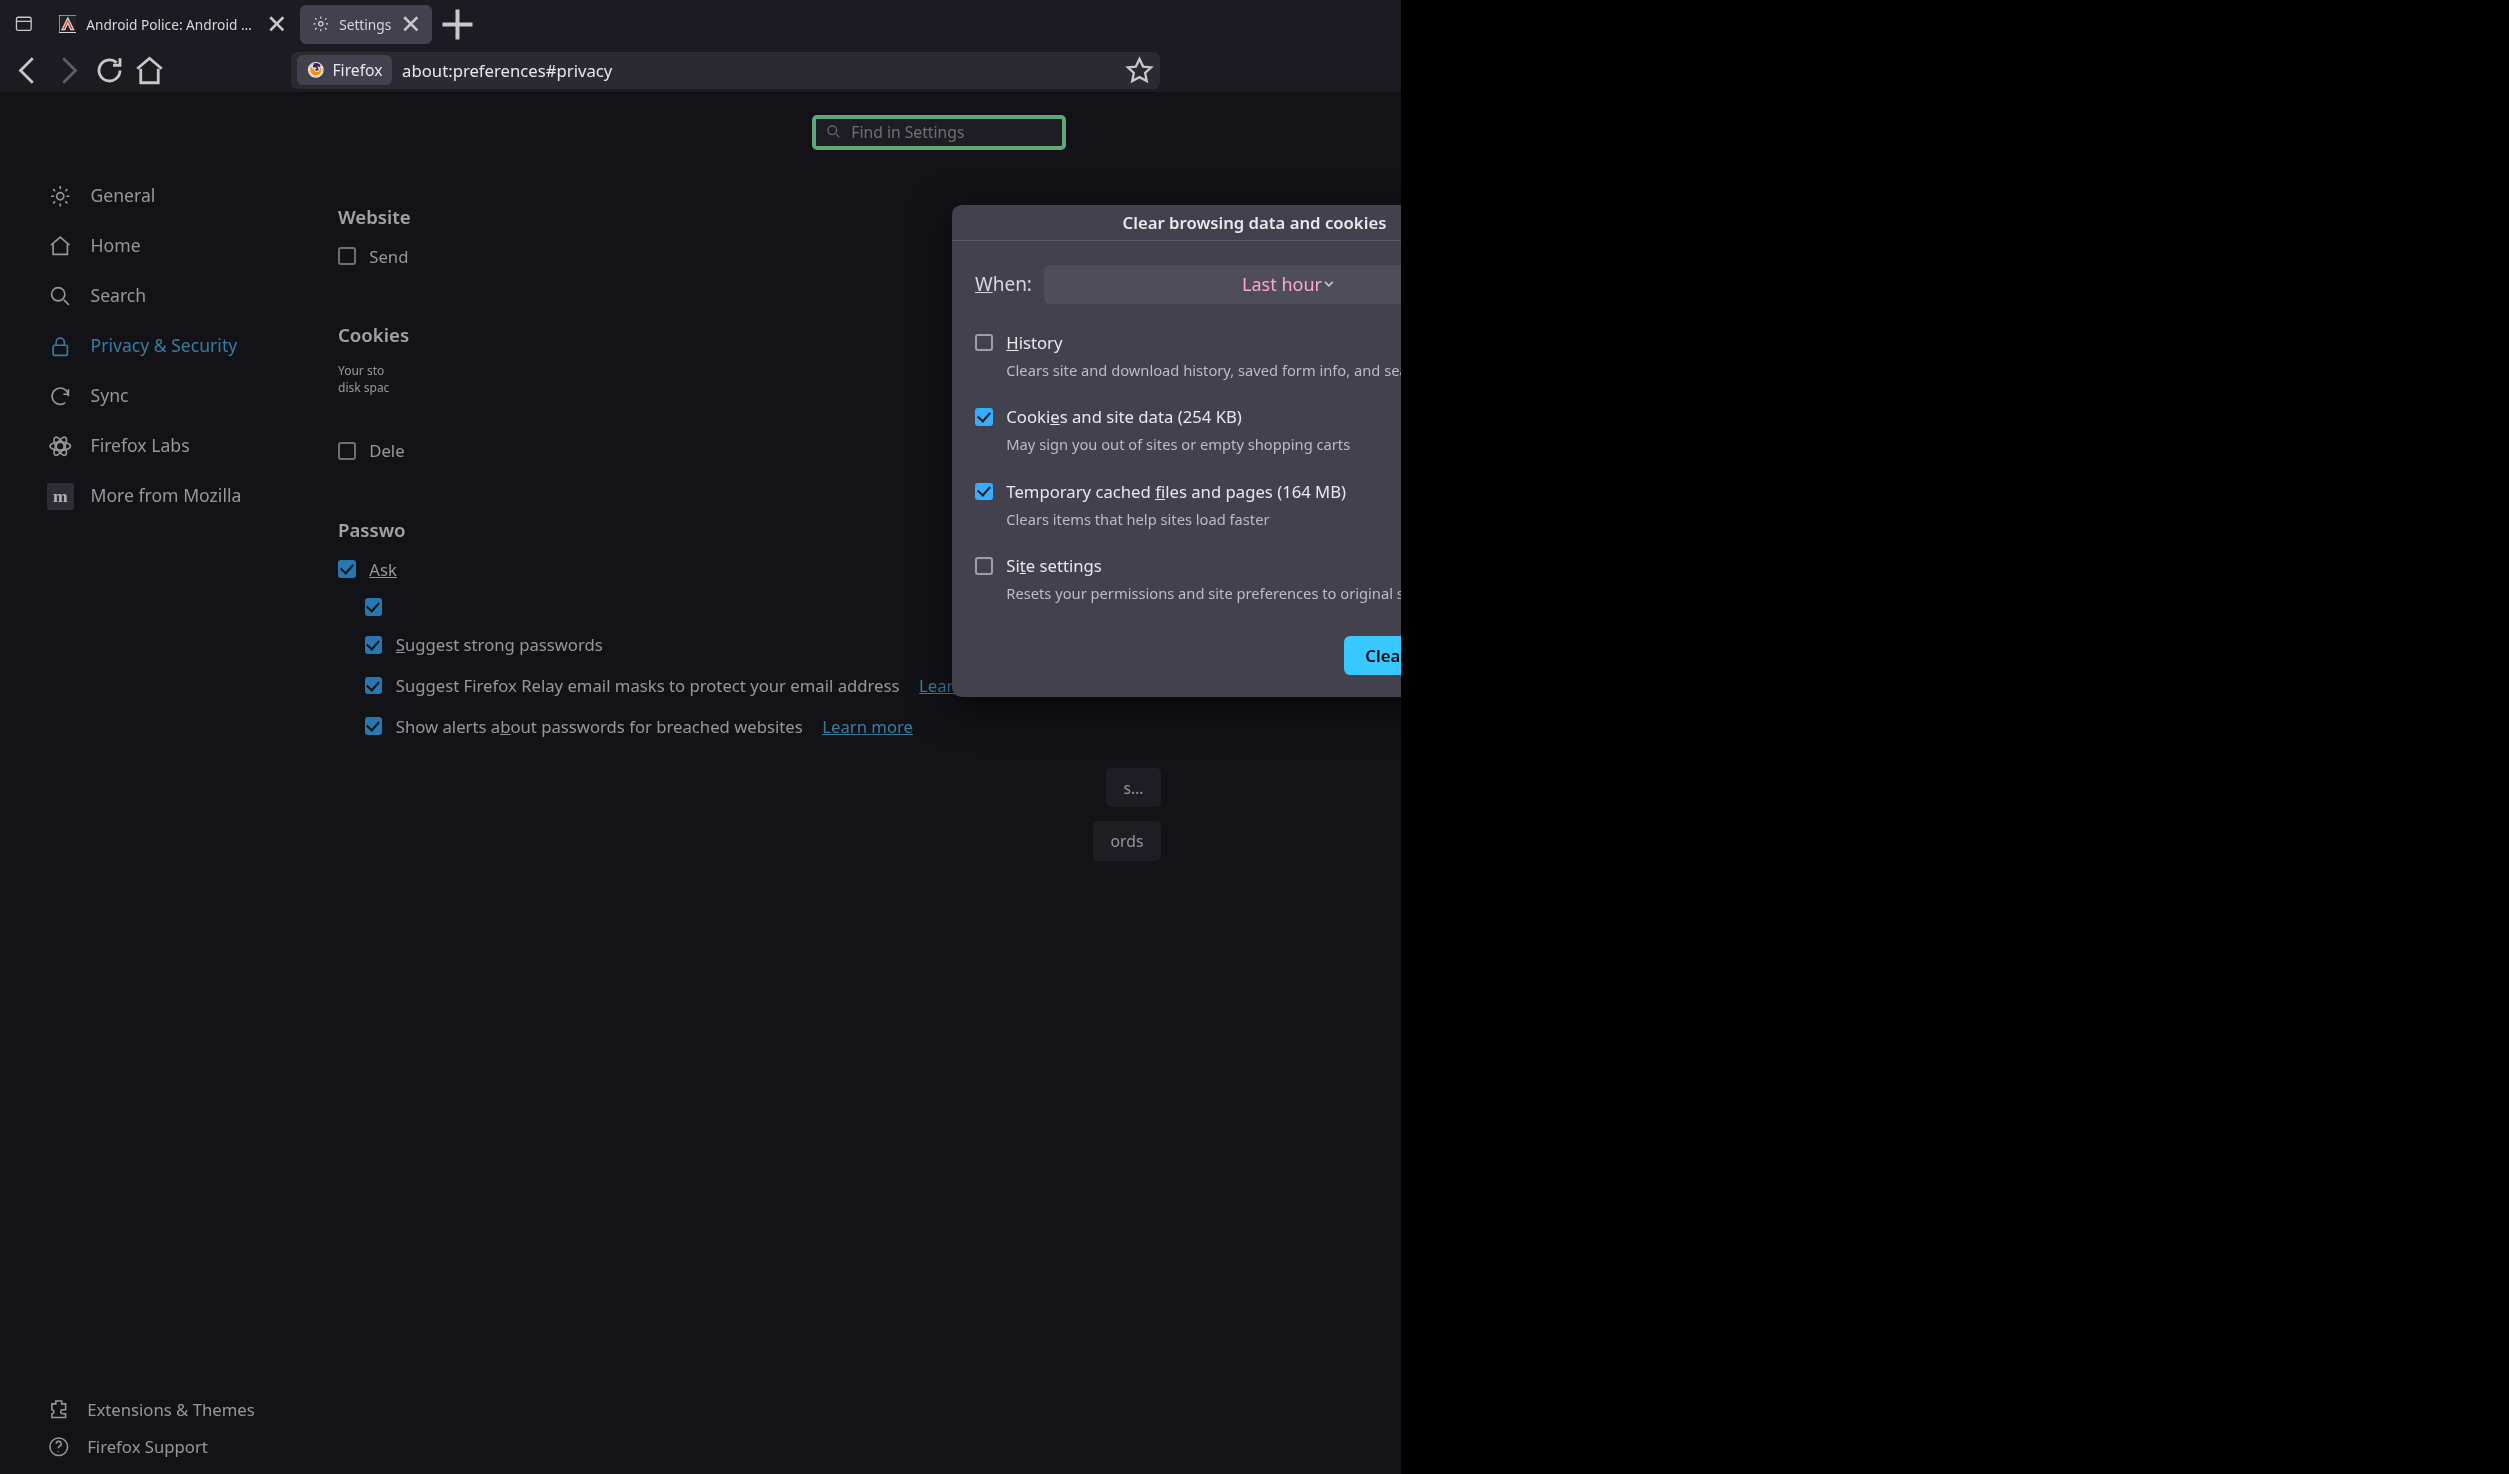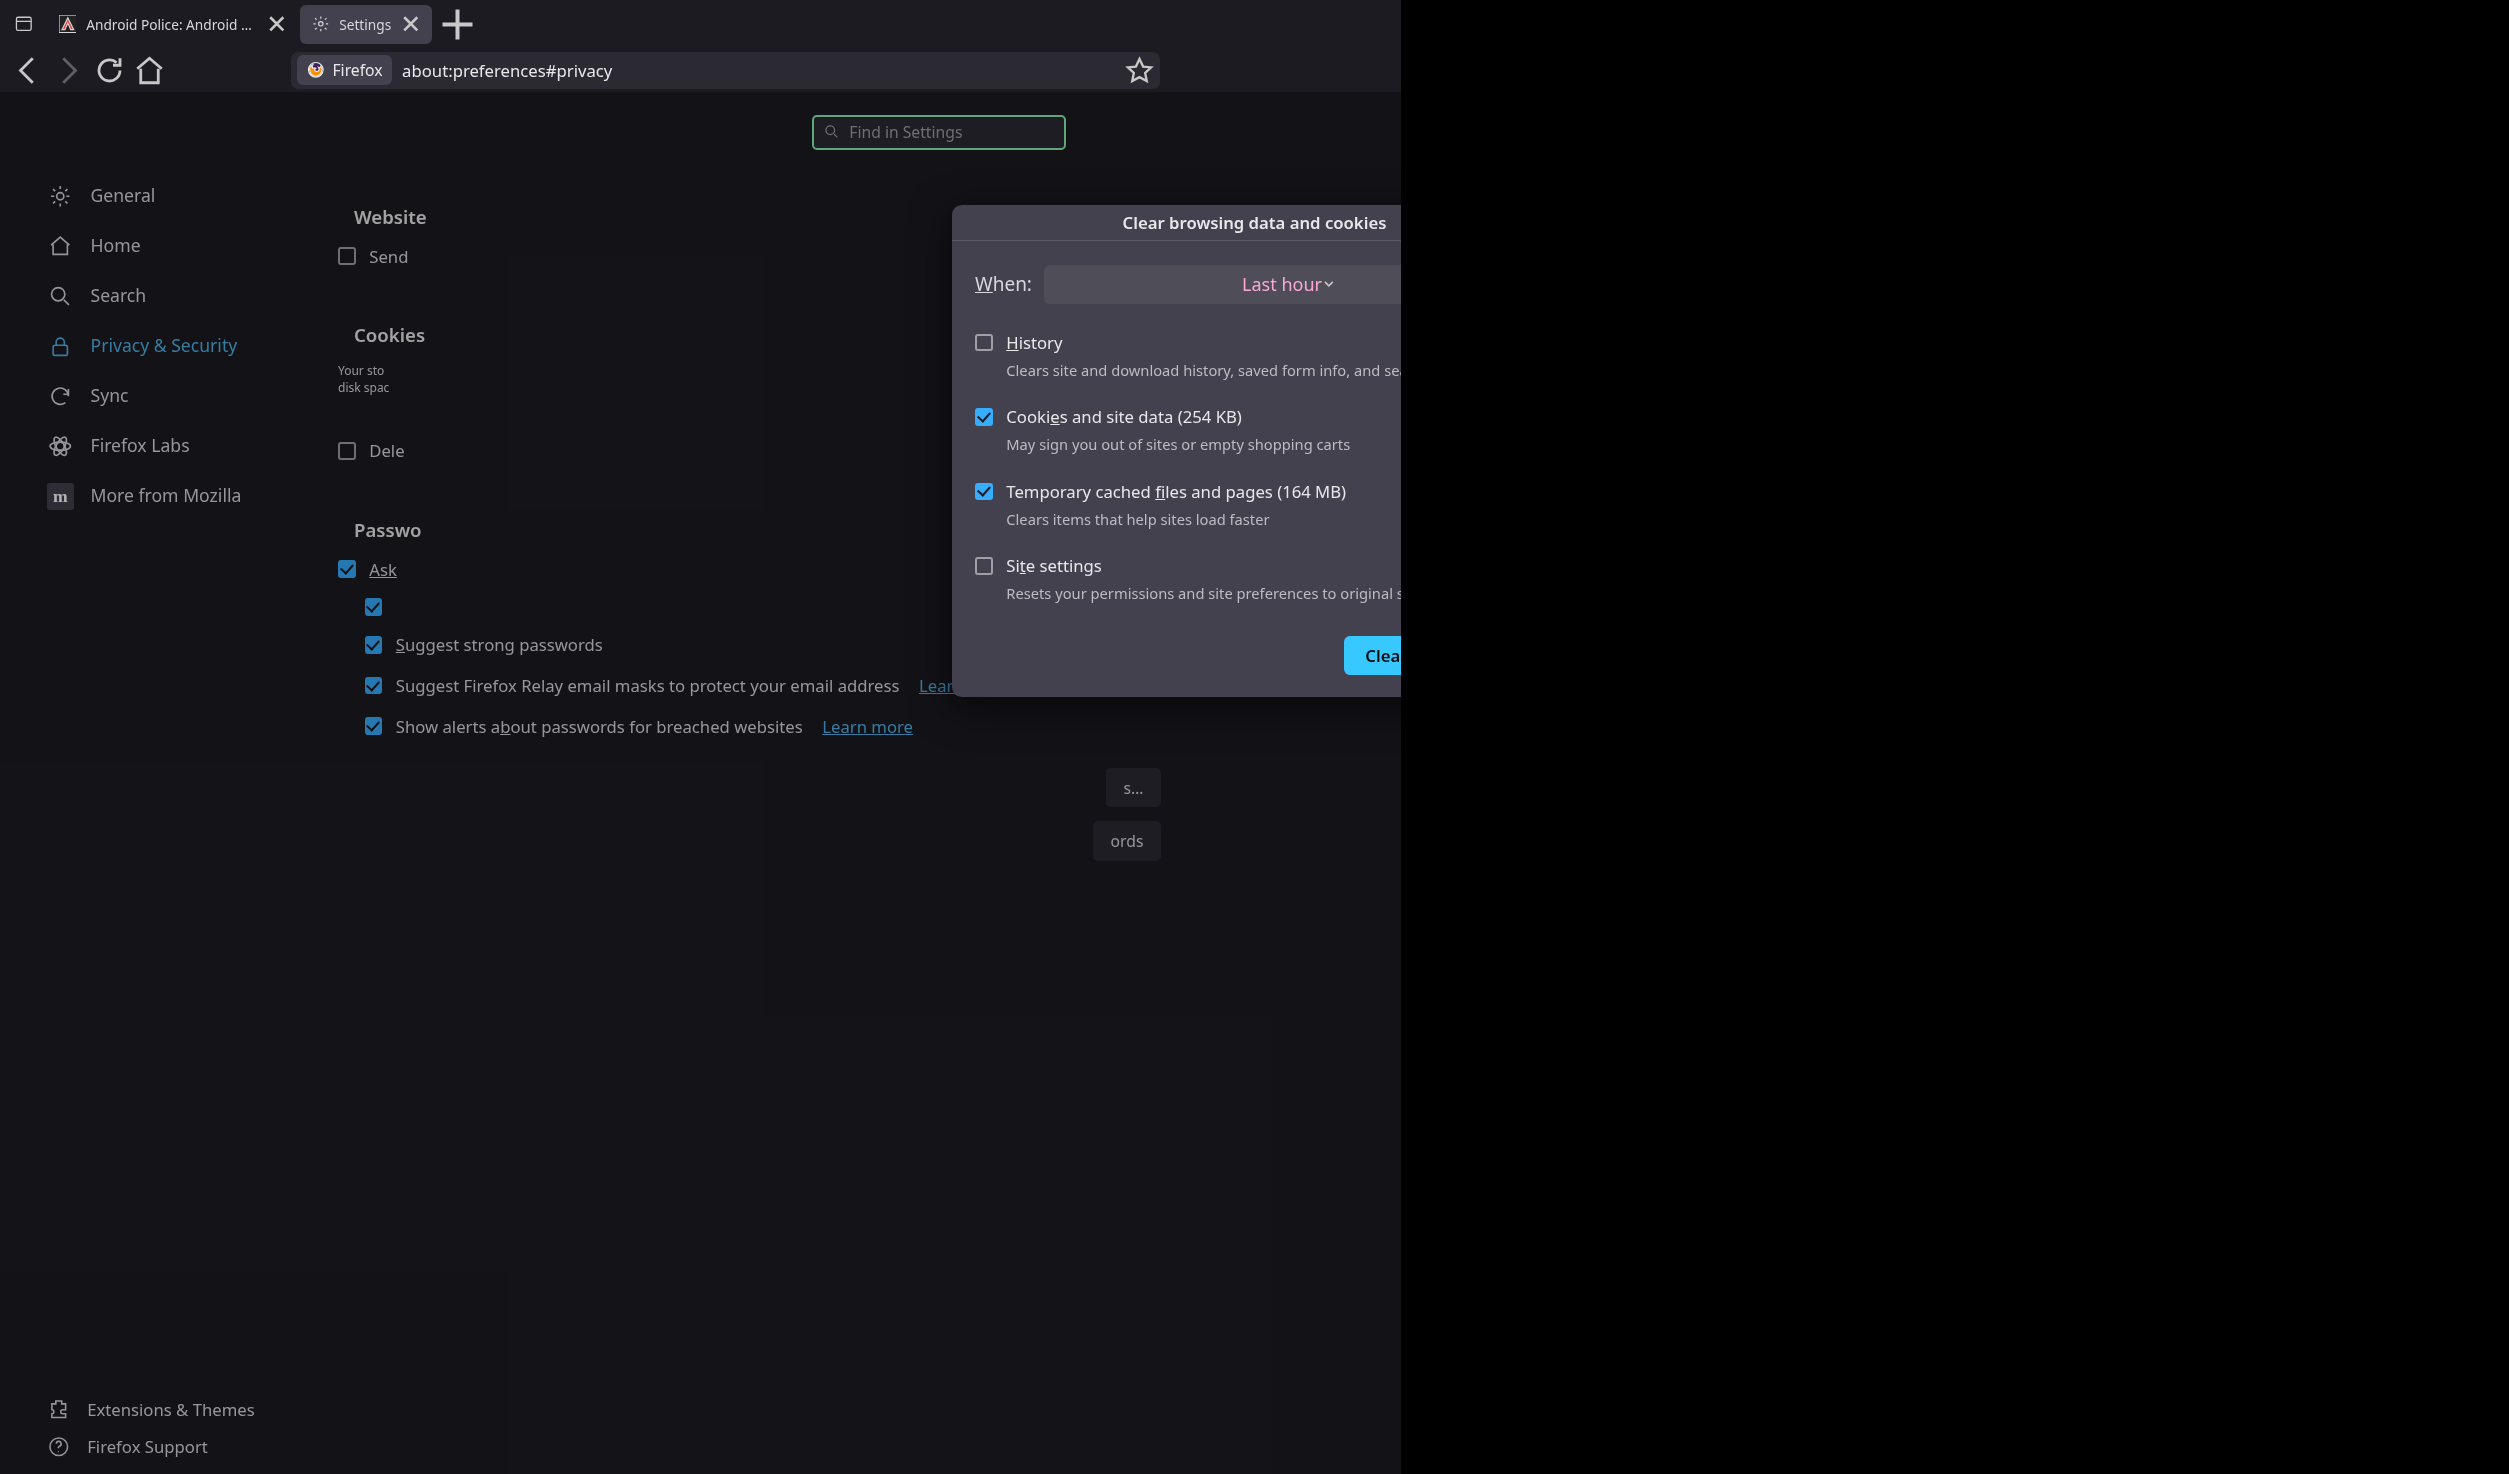--- a/index.html
+++ b/index.html
@@ -34,38 +34,38 @@
 .urlbar .identity .ff-icon { width:17.6px; height:17.6px; }
 .urlbar .url-text { color:#e8e8ea; font-size:16.7px; flex:1; }
 .urlbar .star { width:29px; height:29px; display:flex; align-items:center; justify-content:center; color:#c8c8c9; }
 .navbar .right-icons { margin-left:auto; display:flex; align-items:center; gap:7.8px; }
 .right-icons .nav-btn { position:relative; }
 .badge-dot { position:absolute; top:5.9px; right:4.9px; width:7.8px; height:7.8px; border-radius:50%; background:#37adff; }
 
 
 .content { flex:1; position:relative; background:#1c1b22; overflow:hidden; }
 
-.settings-search { position:absolute; top:22.5px; left:812px; width:254px; height:35px; background:#2b2a33; border:2px solid #86efac; border-radius:4.9px; display:flex; align-items:center; padding:0 9.8px; gap:9.8px; color:#9f9fa5; }
+.settings-search { position:absolute; top:22.5px; left:812px; width:254px; height:35px; background:#2b2a33; border:4px solid #86efac; border-radius:4.9px; display:flex; align-items:center; padding:0 9.8px; gap:9.8px; color:#9f9fa5; }
 .settings-search .ph { font-size:15.7px; }
 
 
 .cat-list { position:absolute; top:91px; left:47px; display:flex; flex-direction:column; gap:23.5px; }
 .cat-item { display:flex; align-items:flex-start; gap:17px; color:#d7d7db; font-size:17.6px; }
 .cat-item.selected { color:#4fb1e8; }
 .cat-item .ci-icon { width:26.5px; height:26.5px; display:flex; align-items:center; justify-content:center; }
 .cat-item .ci-icon svg { width:24.5px; height:24.5px; }
 .mff { width:26.5px; height:26.5px; background:#42414d; color:#fff; display:flex; align-items:center; justify-content:center; font-family: Georgia, serif; font-weight:700; font-size:17.6px; border-radius:2.9px; }
 
 .sidebar-footer { position:absolute; bottom:15.7px; left:47px; display:flex; flex-direction:column; gap:13.7px; }
 .sf-item { display:flex; align-items:center; gap:16.7px; color:#d7d7db; font-size:16.7px; }
 .sf-item .sf-icon { width:23.5px; height:23.5px; display:flex; align-items:center; justify-content:center; }
 
 
 .pane { position:absolute; top:112px; left:338px; width:730px; color:#d7d7db; }
-.section-title { font-size:18.6px; font-weight:600; color:#e8e8ea; margin-bottom:15.7px;margin-left:16px; }
+.section-title { font-size:18.6px; font-weight:600; color:#e8e8ea; margin-bottom:15.7px; }
 .chk-row { display:flex; align-items:center; gap:13.7px; font-size:16.7px; margin-bottom:17.6px; }
 .chk { width:17.6px; height:17.6px; border:2px solid #9f9fa5; border-radius:2.9px; display:flex; align-items:center; justify-content:center; flex-shrink:0; }
 .chk.checked { border-color:#37adff; background:#37adff; }
 .chk.checked::after { content:""; width:9.8px; height:5.9px; border-left:2px solid #1c1b22; border-bottom:2px solid #1c1b22; transform:rotate(-48deg) translate(1px,-1px); }
 .chk.indent { margin-left:26.5px; }
 .pane .link { color:#4fb1e8; text-decoration:underline; cursor:pointer; margin-left:5.9px; }
 .section-gap { height:37px; }
 .pane p.desc { font-size:12px; line-height:1.4; margin-bottom:9.8px; max-width:529px; }
 
 .side-buttons { position:absolute; right:-93px; top:314px; display:flex; flex-direction:column; gap:13.7px; align-items:flex-end; }

